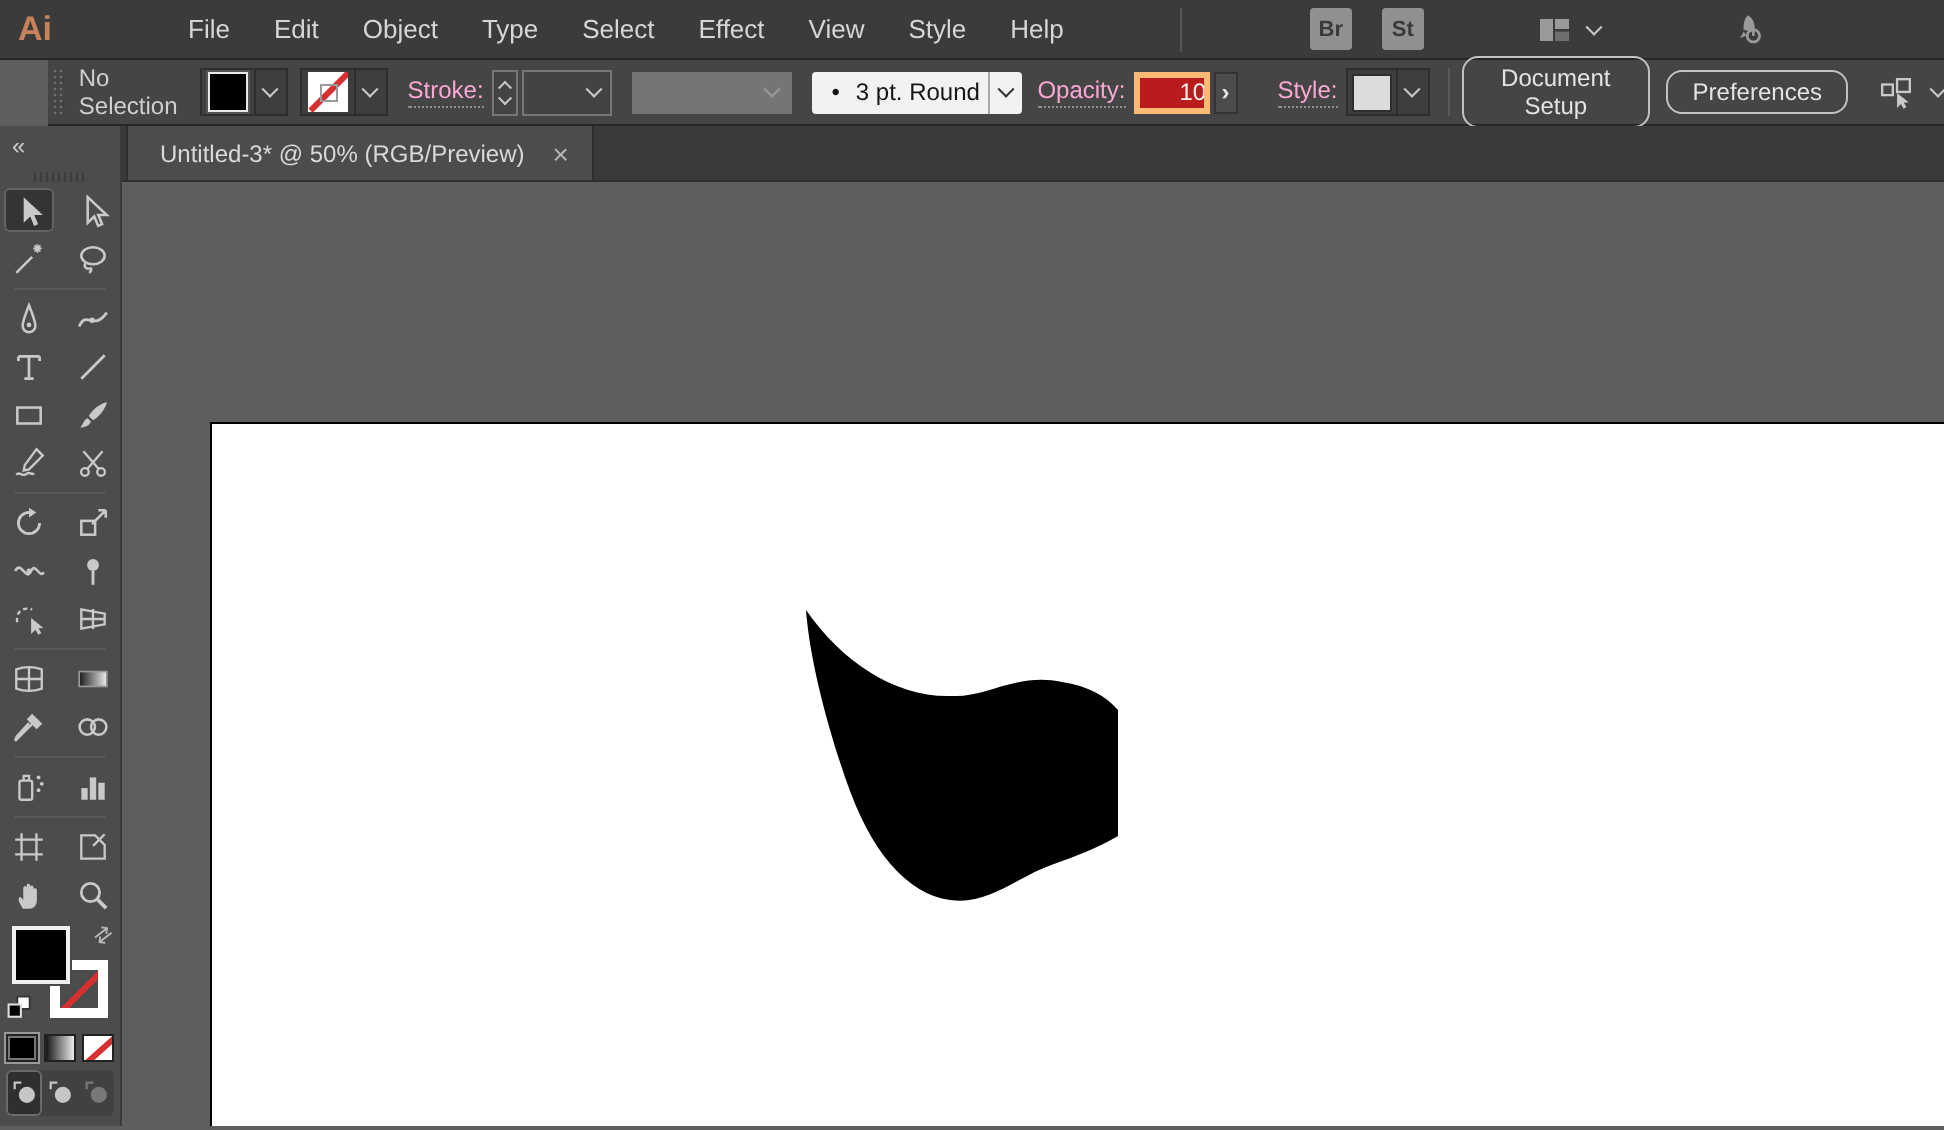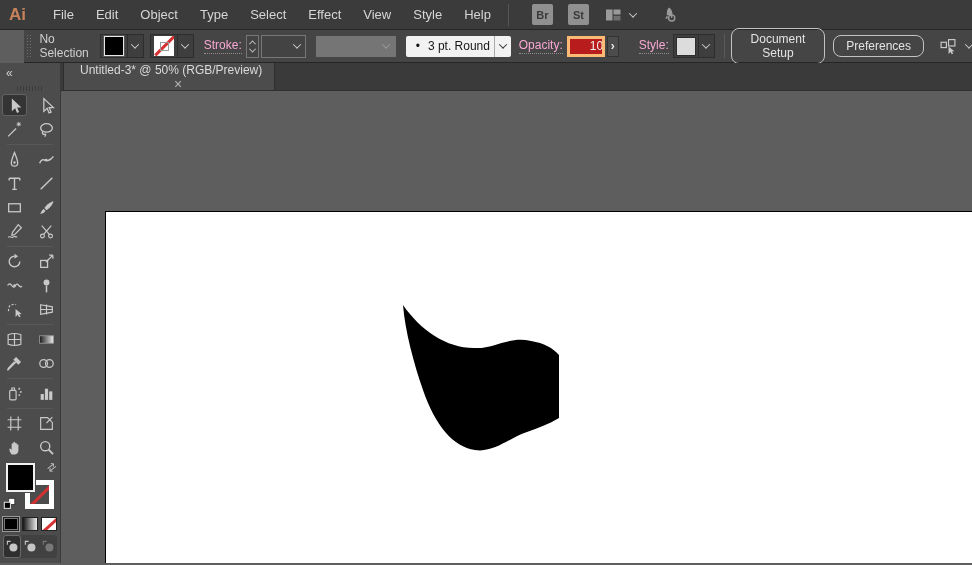--- a/index.html
+++ b/index.html
@@ -4,21 +4,21 @@
 <style>
   * { margin:0; padding:0; box-sizing:border-box; }
   html,body { background:#2a2a2a; }
   .app {
     position:relative; width:972px; height:565px; overflow:hidden;
     font-family:"Liberation Sans", sans-serif; font-size:12px; color:#d6d6d6;
     background:#5e5e5e; user-select:none;
   }
   
   .menubar { height:30px; background:#3b3b3b; border-bottom:1px solid #262626;
-    display:flex; align-items:center; }
+    display:flex; align-items:center;gap:41px; }
   .logo { color:#c5825b; font-weight:bold; font-size:17px; margin:0 16px 0 9px; }
   .menu-items { display:flex; align-items:flex-start; height:100%; }
   .menu-item { padding:0 11px; font-size:13px; line-height:30px; cursor:default; }
   .mb-sep { width:1px; height:22px; background:#555; margin:0 8px 0 6px; }
   .app-btn { width:21px; height:21px; border-radius:2px; background:#909090;
     color:#3a3a3a; font-weight:bold; font-size:11px; display:flex;
     align-items:center; justify-content:center; margin-left:15px; }
   .ws-icon { margin-left:15px; display:flex; align-items:center; }
   .rocket { margin-left:22px; display:flex; align-items:center; }
   
@@ -110,21 +110,21 @@
   .dm { flex:1; display:flex; align-items:center; justify-content:center; color:#c6c6c6; }
   .dm svg { width:15px; height:15px; }
   .dm.active { background:#2f2f2f; box-shadow:inset 0 0 0 1px #6a6a6a; border-radius:3px; }
   .dm.disabled { color:#787878; }
   
   .docarea { flex:1; display:flex; flex-direction:column; min-width:0; }
   .tabbar { height:28px; background:#3a3a3a; border-bottom:1px solid #303030;
     display:flex; align-items:stretch; }
   .tab { margin-left:2px; background:#4c4c4c; border-left:1px solid #2e2e2e;
     border-right:1px solid #2e2e2e; display:flex; align-items:center;
-    padding:0 12px 0 16px; color:#d9d9d9;flex-direction:column; }
+    padding:0 12px 0 16px; color:#d9d9d9; }
   .tab-close { margin-left:14px; color:#b5b5b5; font-size:14px; line-height:1; }
   .canvas { flex:1; position:relative; background:#5e5e5e; overflow:hidden; }
   .artboard { position:absolute; left:44px; top:120px; right:-2px; bottom:-2px;
     background:#ffffff; border-top:1px solid #000; border-left:1px solid #000; }
   .artsvg { position:absolute; left:0; top:0; width:911px; height:471px; }
   .hidden-defs { position:absolute; width:0; height:0; overflow:hidden; }
 </style>
 </head>
 <body>
 

